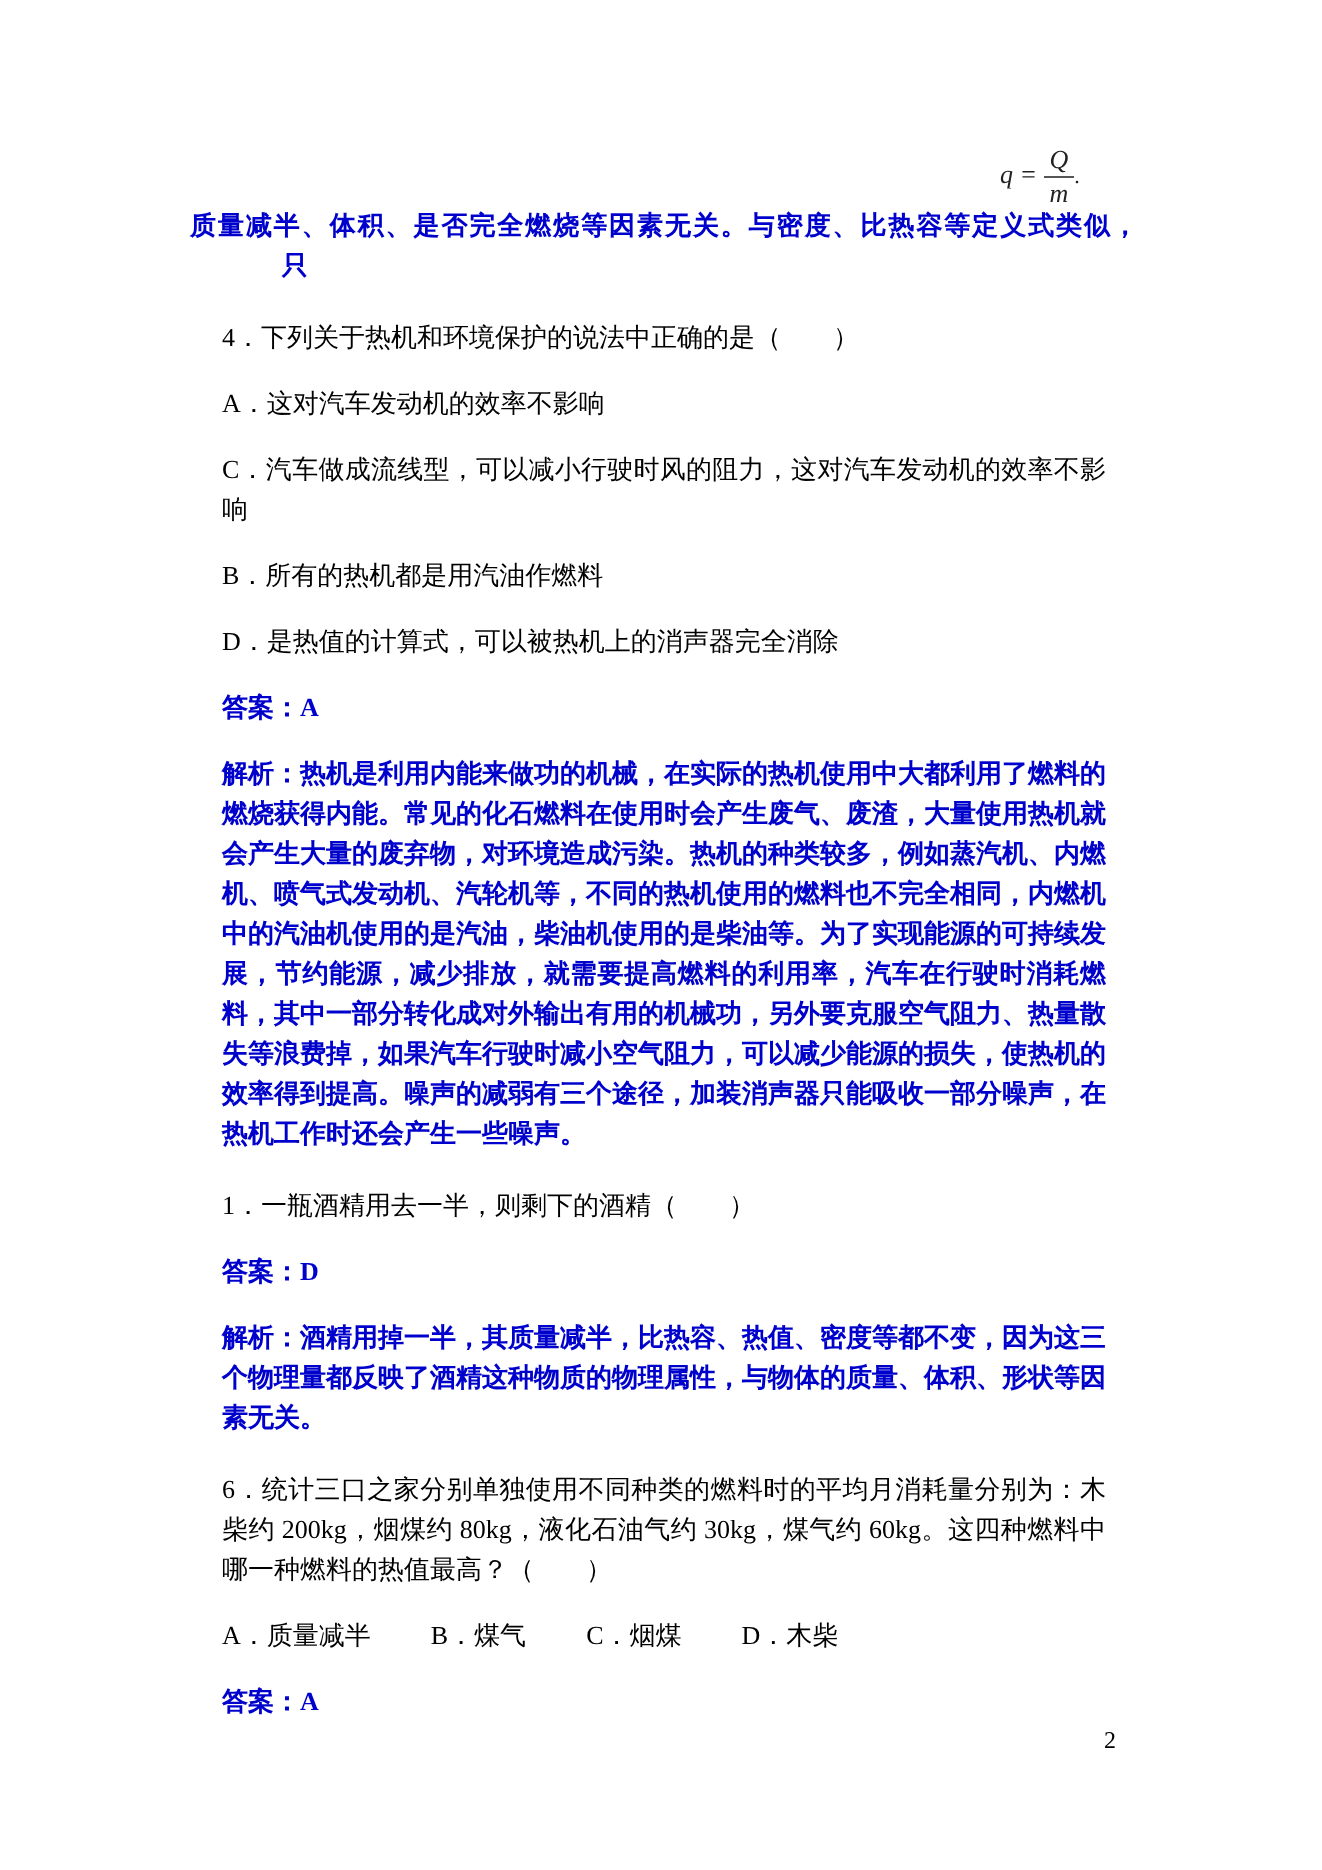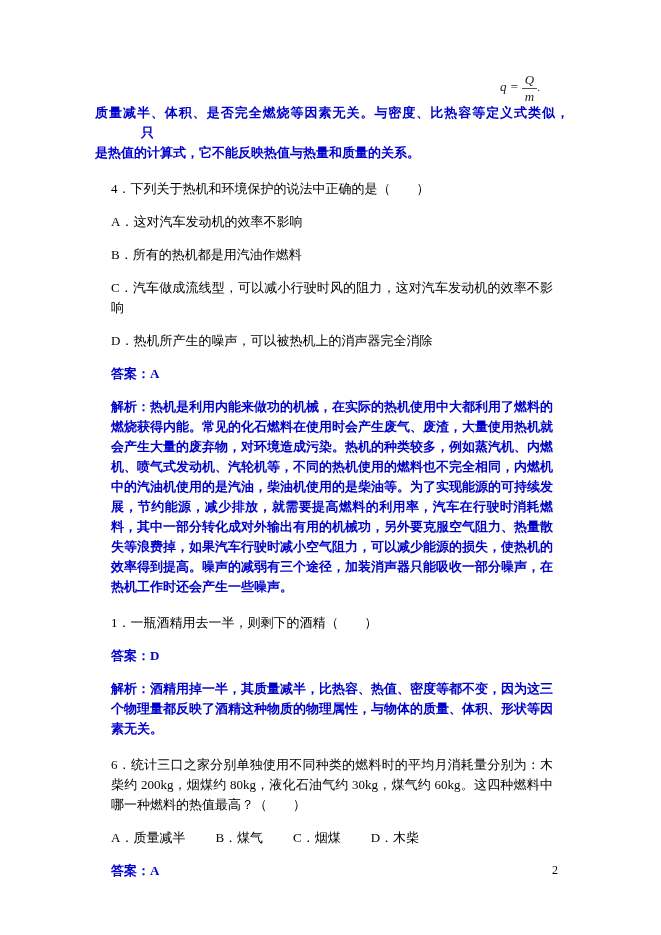--- a/index.html
+++ b/index.html
@@ -51,29 +51,28 @@
 </style>
 </head>
 <body>
 
 <div class="page">
   <div class="content">
 
     <p class="intro blue">
       <span class="formula"><i>q</i> <span>=</span> <span class="frac"><i class="num">Q</i><i class="den">m</i></span><span class="f-dot">.</span></span>
       <span>质量减半、体积、是否完全燃烧等因素无关。与密度、比热容等定义式类似，</span><span class="gap"></span><span>只</span><br>
-      <span>是热值的计算式，它不能反映热值与热量和质量的关系。</span>
     </p>
 
     <div class="q-block">
       <p class="stem">4．下列关于热机和环境保护的说法中正确的是（　　）</p>
       <p class="option">A．这对汽车发动机的效率不影响</p>
+      <p class="option">C．汽车做成流线型，可以减小行驶时风的阻力，这对汽车发动机的效率不影响</p>
       <p class="option">B．所有的热机都是用汽油作燃料</p>
-      <p class="option">C．汽车做成流线型，可以减小行驶时风的阻力，这对汽车发动机的效率不影响</p>
-      <p class="option">D．热机所产生的噪声，可以被热机上的消声器完全消除</p>
+      <p class="option">D．是热值的计算式，可以被热机上的消声器完全消除</p>
       <p class="answer blue"><span>答案：</span><span>A</span></p>
       <p class="analysis blue"><span>解析：</span><span>热机是利用内能来做功的机械，在实际的热机使用中大都利用了燃料的燃烧获得内能。常见的化石燃料在使用时会产生废气、废渣，大量使用热机就会产生大量的废弃物，对环境造成污染。热机的种类较多，例如蒸汽机、内燃机、喷气式发动机、汽轮机等，不同的热机使用的燃料也不完全相同，内燃机中的汽油机使用的是汽油，柴油机使用的是柴油等。为了实现能源的可持续发展，节约能源，减少排放，就需要提高燃料的利用率，汽车在行驶时消耗燃料，其中一部分转化成对外输出有用的机械功，另外要克服空气阻力、热量散失等浪费掉，如果汽车行驶时减小空气阻力，可以减少能源的损失，使热机的效率得到提高。噪声的减弱有三个途径，加装消声器只能吸收一部分噪声，在热机工作时还会产生一些噪声。</span></p>
     </div>
 
     <div class="q-block">
       <p class="stem">1．一瓶酒精用去一半，则剩下的酒精（　　）</p>
       <p class="answer blue"><span>答案：</span><span>D</span></p>
       <p class="analysis blue"><span>解析：</span><span>酒精用掉一半，其质量减半，比热容、热值、密度等都不变，因为这三个物理量都反映了酒精这种物质的物理属性，与物体的质量、体积、形状等因素无关。</span></p>
     </div>
 

